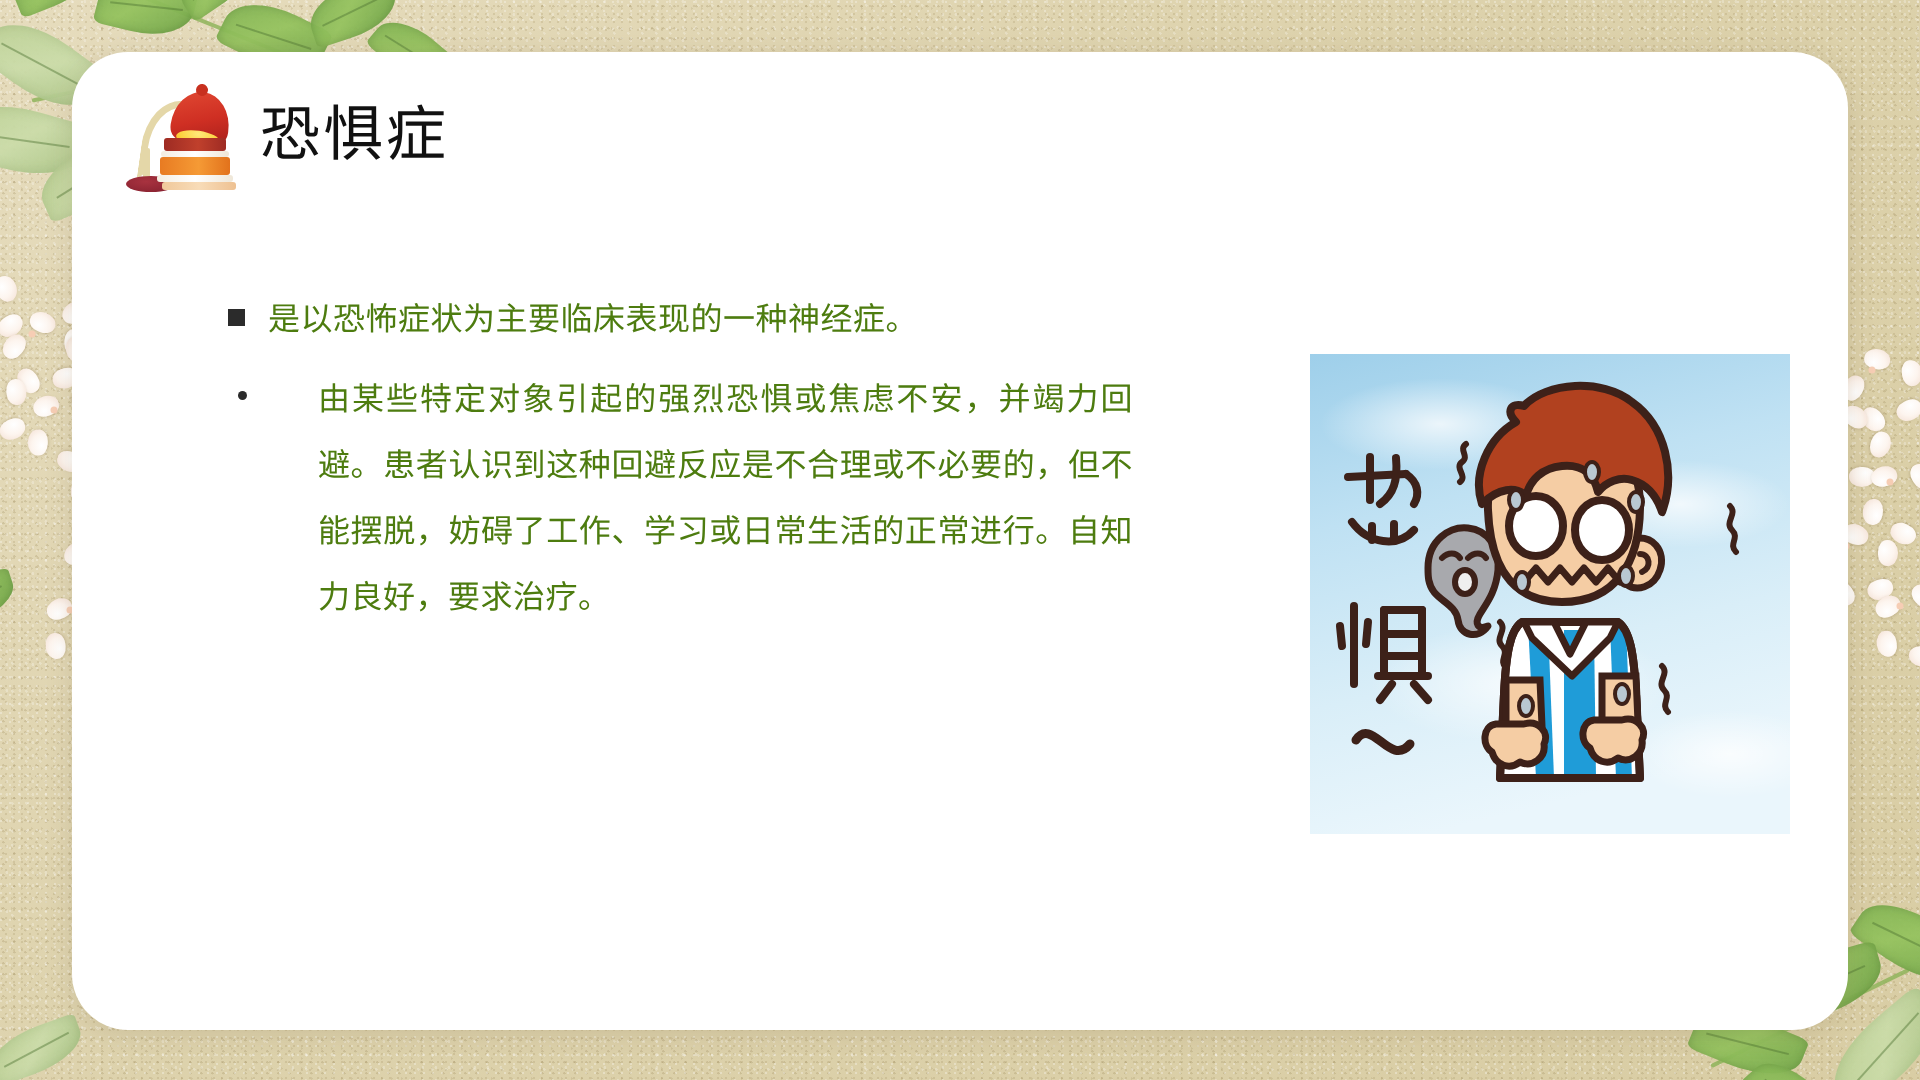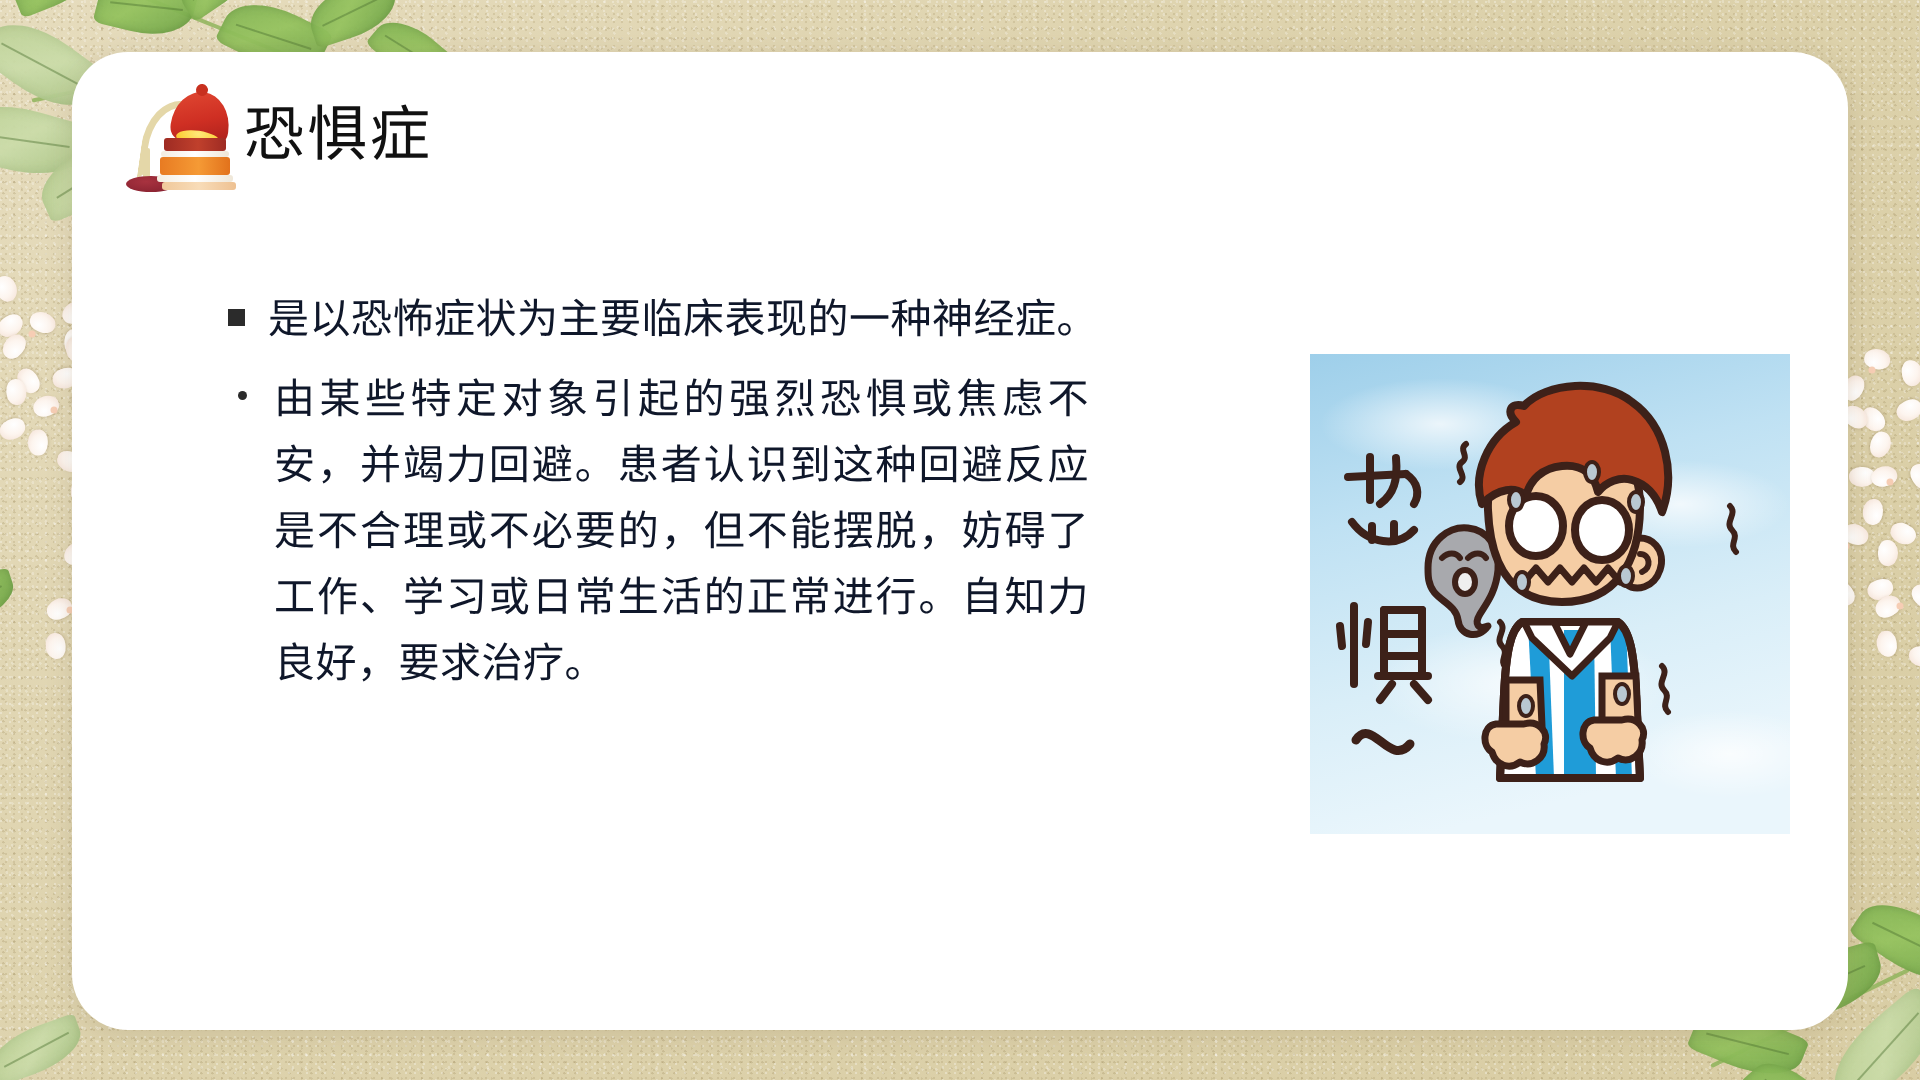--- a/index.html
+++ b/index.html
@@ -103,21 +103,21 @@
     overflow: hidden;
   }
 
   
   .header {
     position: absolute;
     left: 48px;
     top: 24px;
     display: flex;
     align-items: center;
-    gap: 12px;
+    gap: 28px;
   }
 
   
   .lamp-icon {
     position: relative;
     width: 112px;
     height: 118px;
     flex: 0 0 auto;
   }
   .lamp-arm {
@@ -231,27 +231,27 @@
     width: 9px; height: 9px;
     background: #2b2b2b;
     border-radius: 50%;
     vertical-align: middle;
     position: relative;
     top: -6px;
     margin-left: 10px;
   }
   .bullet-text {
     flex: 1 1 auto;
-    font-size: 41px;
+    font-size: 32px;
     line-height: 66px;
-    color: #0f172a;
+    color: #4d7c0f;
     letter-spacing: .5px;
     text-align: justify;
   }
-  .bullet-text.narrow { max-width: 815px; }
+  .bullet-text.narrow { max-width: 815px; margin-left: 44px; }
 
   
   #illus {
     position: absolute;
     left: 1238px;
     top: 302px;
     width: 480px;
     height: 480px;
     overflow: hidden;
     background: linear-gradient(175deg, #a9d4ec 0%, #bfe0f2 38%, #d8eef8 72%, #e9f5fb 100%);

